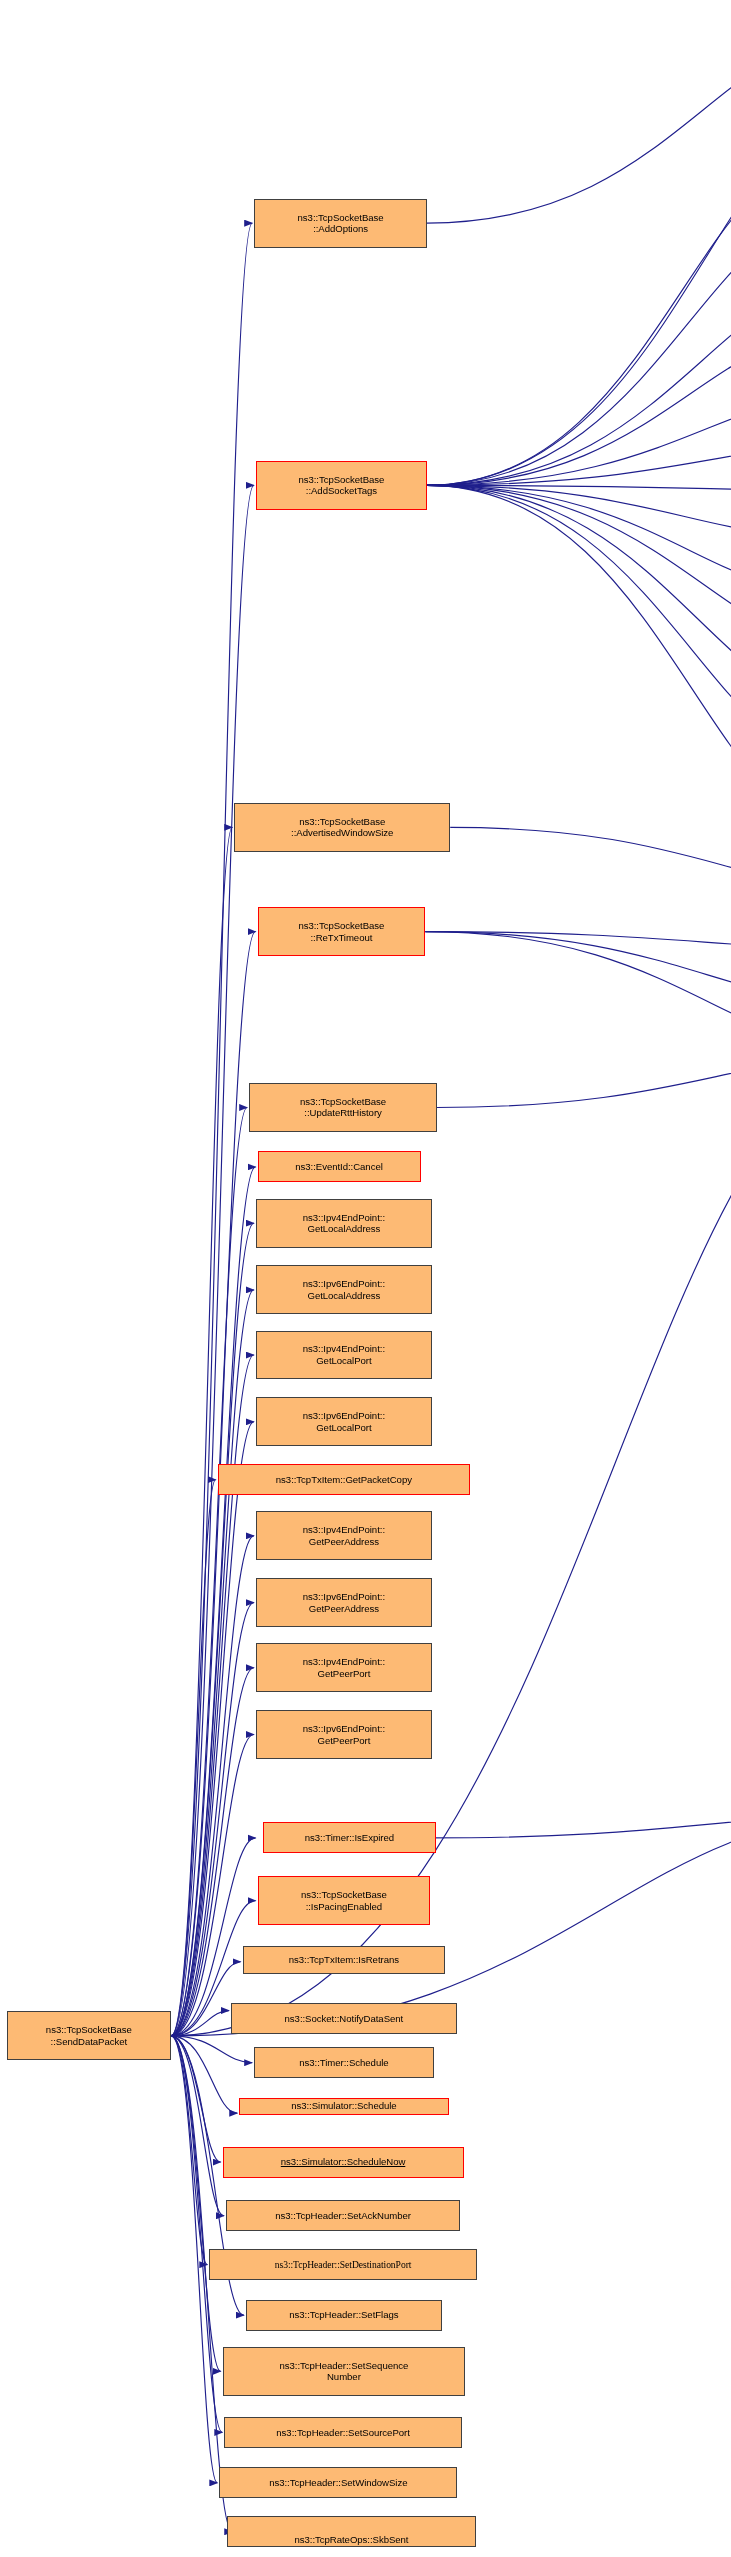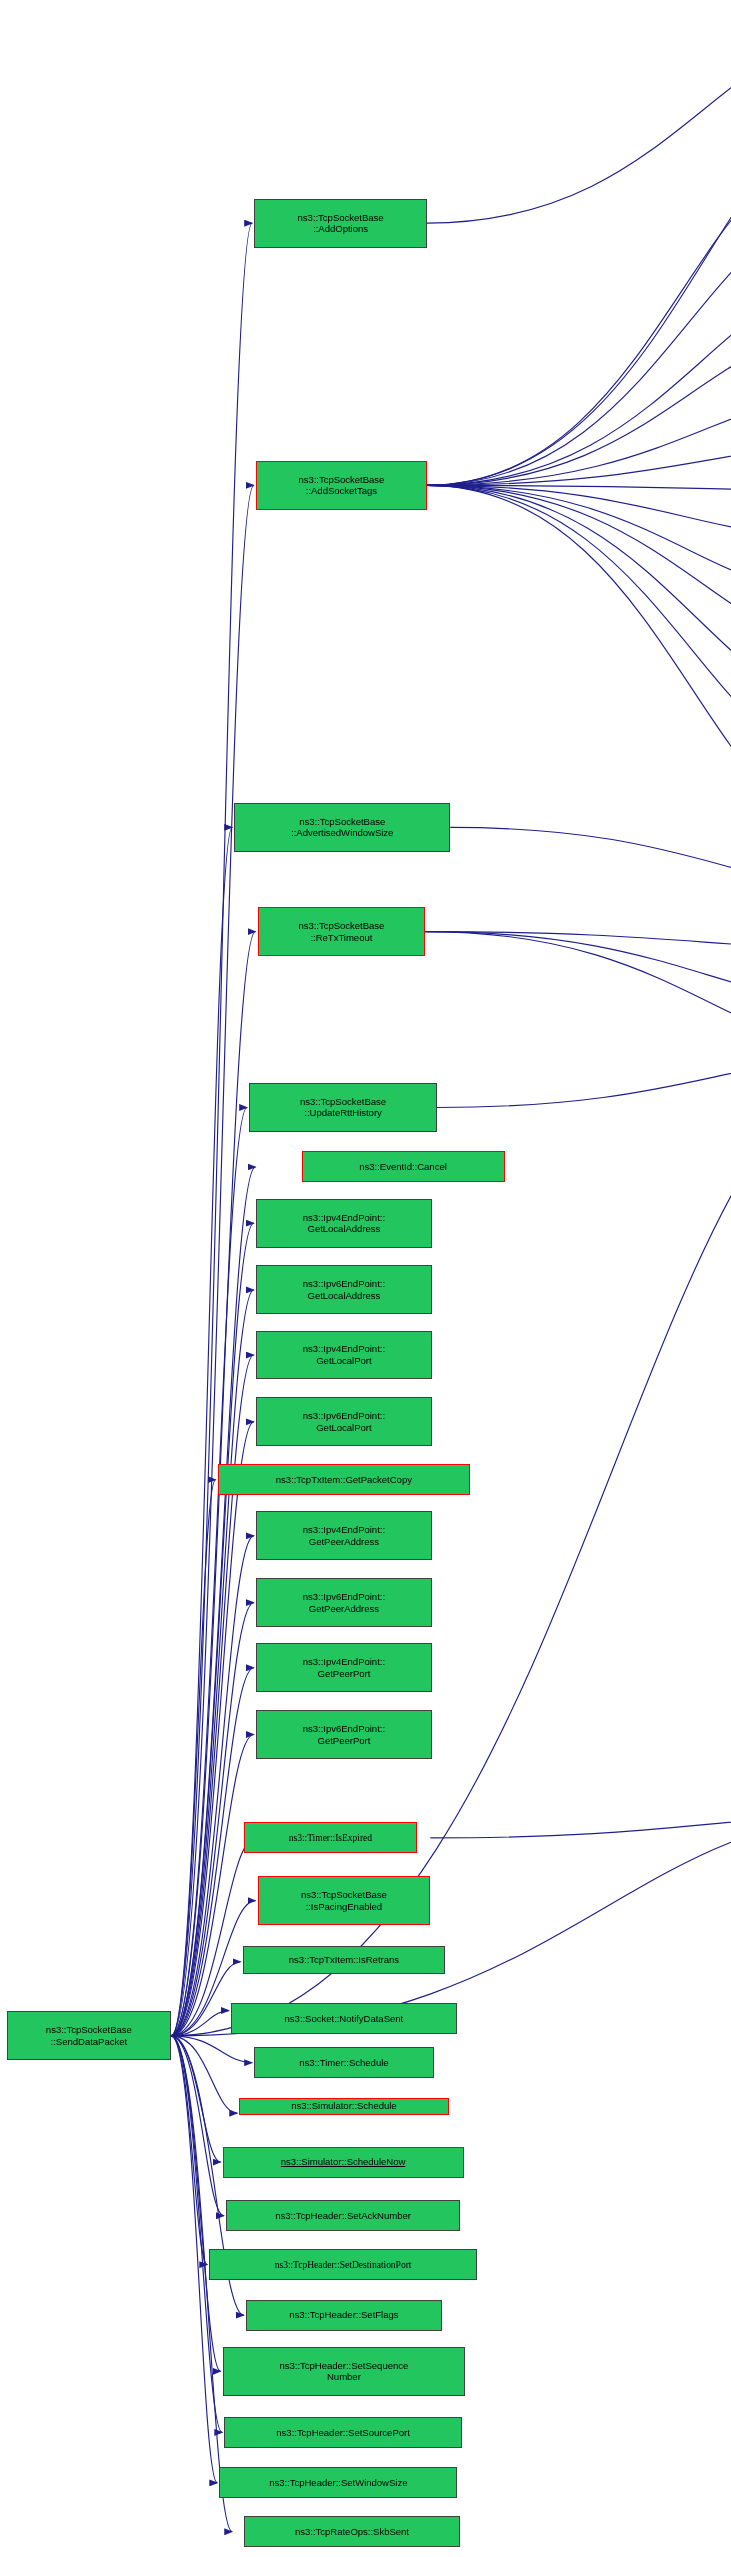--- a/index.html
+++ b/index.html
@@ -19,21 +19,21 @@
     position: absolute;
     left: 0;
     top: 0;
     width: 731px;
     height: 2557px;
     pointer-events: none;
   }
   .node {
     position: absolute;
     box-sizing: border-box;
-    background: #22c55e;
+    background: #fdba74;
     border: 1px solid #404040;
     display: flex;
     align-items: center;
     justify-content: center;
     text-align: center;
     font-size: 9.6px;
     line-height: 11.6px;
     color: #000000;
     letter-spacing: -0.05px;
     padding: 1px 3px;
@@ -119,48 +119,48 @@
       <div class="node" style="left: 254.189px; top: 198.697px; width: 172.782px; height: 48.8599px;"><span class="node-label">ns3::TcpSocketBase
 ::AddOptions</span></div>
       <div class="node red" style="left: 255.85px; top: 460.911px; width: 171.12px; height: 48.8599px;"><span class="node-label">ns3::TcpSocketBase
 ::AddSocketTags</span></div>
       <div class="node" style="left: 234.252px; top: 802.931px; width: 215.977px; height: 48.8599px;"><span class="node-label">ns3::TcpSocketBase
 ::AdvertisedWindowSize</span></div>
       <div class="node red" style="left: 257.511px; top: 907.165px; width: 167.798px; height: 48.8599px;"><span class="node-label">ns3::TcpSocketBase
 ::ReTxTimeout</span></div>
       <div class="node" style="left: 249.205px; top: 1083.06px; width: 187.734px; height: 48.8599px;"><span class="node-label">ns3::TcpSocketBase
 ::UpdateRttHistory</span></div>
-      <div class="node red" style="left: 257.511px; top: 1151.46px; width: 203px; height: 30.9446px; margin-left: 44px;"><span class="node-label">ns3::EventId::Cancel</span></div>
+      <div class="node red" style="left: 257.511px; top: 1151.46px; width: 163px; height: 30.9446px;"><span class="node-label">ns3::EventId::Cancel</span></div>
       <div class="node" style="left: 255.85px; top: 1198.7px; width: 176.105px; height: 48.8599px;"><span class="node-label">ns3::Ipv4EndPoint::
 GetLocalAddress</span></div>
       <div class="node" style="left: 255.85px; top: 1265.47px; width: 176.105px; height: 48.8599px;"><span class="node-label">ns3::Ipv6EndPoint::
 GetLocalAddress</span></div>
       <div class="node" style="left: 255.85px; top: 1330.62px; width: 176.105px; height: 48.8599px;"><span class="node-label">ns3::Ipv4EndPoint::
 GetLocalPort</span></div>
       <div class="node" style="left: 255.85px; top: 1397.39px; width: 176.105px; height: 48.8599px;"><span class="node-label">ns3::Ipv6EndPoint::
 GetLocalPort</span></div>
       <div class="node red" style="left: 217.639px; top: 1464.17px; width: 252.527px; height: 30.9446px;"><span class="node-label">ns3::TcpTxItem::GetPacketCopy</span></div>
       <div class="node" style="left: 255.85px; top: 1511.4px; width: 176.105px; height: 48.8599px;"><span class="node-label">ns3::Ipv4EndPoint::
 GetPeerAddress</span></div>
       <div class="node" style="left: 255.85px; top: 1578.17px; width: 176.105px; height: 48.8599px;"><span class="node-label">ns3::Ipv6EndPoint::
 GetPeerAddress</span></div>
       <div class="node" style="left: 255.85px; top: 1643.32px; width: 176.105px; height: 48.8599px;"><span class="node-label">ns3::Ipv4EndPoint::
 GetPeerPort</span></div>
       <div class="node" style="left: 255.85px; top: 1710.1px; width: 176.105px; height: 48.8599px;"><span class="node-label">ns3::Ipv6EndPoint::
 GetPeerPort</span></div>
-      <div class="node red" style="left: 244px; top: 1822.47px; width: 172.782px; height: 30.9446px; font-family: Liberation Serif, serif;"><span class="node-label">ns3::Timer::IsExpired</span></div>
+      <div class="node red" style="left: 263px; top: 1822.47px; width: 172.782px; height: 30.9446px;"><span class="node-label">ns3::Timer::IsExpired</span></div>
       <div class="node red" style="left: 257.511px; top: 1876.22px; width: 172.782px; height: 48.8599px;"><span class="node-label">ns3::TcpSocketBase
 ::IsPacingEnabled</span></div>
       <div class="node" style="left: 242.559px; top: 1946.25px; width: 202.686px; height: 28px;"><span class="node-label">ns3::TcpTxItem::IsRetrans</span></div>
       <div class="node" style="left: 230.93px; top: 1995.11px; width: 225.945px; height: 30.9446px; margin-top: 8px;"><span class="node-label">ns3::Socket::NotifyDataSent</span></div>
       <div class="node" style="left: 254.189px; top: 2047.23px; width: 179.427px; height: 30.9446px;"><span class="node-label">ns3::Timer::Schedule</span></div>
       <div class="node red" style="left: 239.236px; top: 2097.72px; width: 209.332px; height: 17px;"><span class="node-label">ns3::Simulator::Schedule</span></div>
       <div class="node red" style="left: 222.623px; top: 2146.58px; width: 240.898px; height: 30.9446px; text-decoration: underline;"><span class="node-label">ns3::Simulator::ScheduleNow</span></div>
       <div class="node" style="left: 225.945px; top: 2200.32px; width: 234.252px; height: 30.9446px;"><span class="node-label">ns3::TcpHeader::SetAckNumber</span></div>
       <div class="node" style="left: 209.332px; top: 2249.18px; width: 267.48px; height: 30.9446px; font-family: Liberation Serif, serif;"><span class="node-label">ns3::TcpHeader::SetDestinationPort</span></div>
       <div class="node" style="left: 245.882px; top: 2299.67px; width: 196.041px; height: 30.9446px;"><span class="node-label">ns3::TcpHeader::SetFlags</span></div>
       <div class="node" style="left: 222.623px; top: 2346.9px; width: 242.559px; height: 48.8599px;"><span class="node-label">ns3::TcpHeader::SetSequence
 Number</span></div>
       <div class="node" style="left: 224.284px; top: 2416.94px; width: 237.575px; height: 30.9446px;"><span class="node-label">ns3::TcpHeader::SetSourcePort</span></div>
       <div class="node" style="left: 219.3px; top: 2467.42px; width: 238px; height: 30.9446px;"><span class="node-label">ns3::TcpHeader::SetWindowSize</span></div>
-      <div class="node" style="left: 244px; top: 2516.28px; width: 216px; height: 30.9446px;"><span class="node-label">ns3::TcpRateOps::SkbSent</span></div>
+      <div class="node" style="left: 227px; top: 2516.28px; width: 249px; height: 30.9446px; align-items: flex-end;"><span class="node-label">ns3::TcpRateOps::SkbSent</span></div>
     </div>
 </div>
 
 </body></html>

